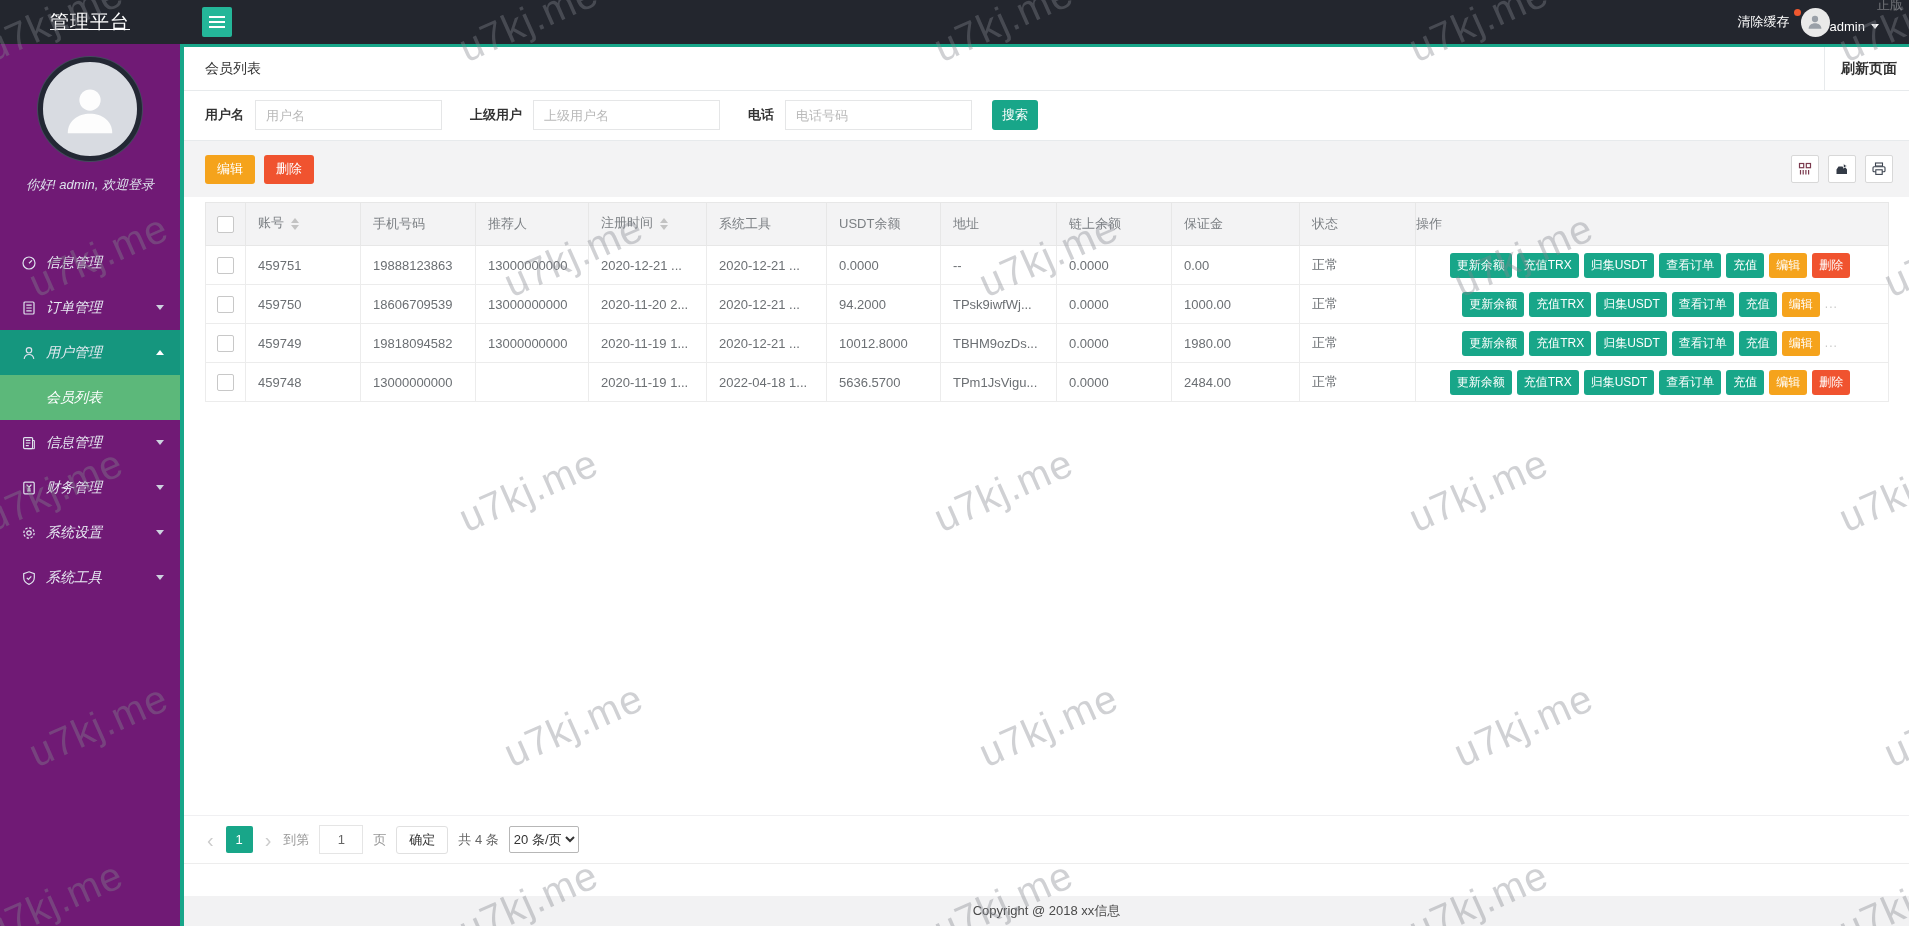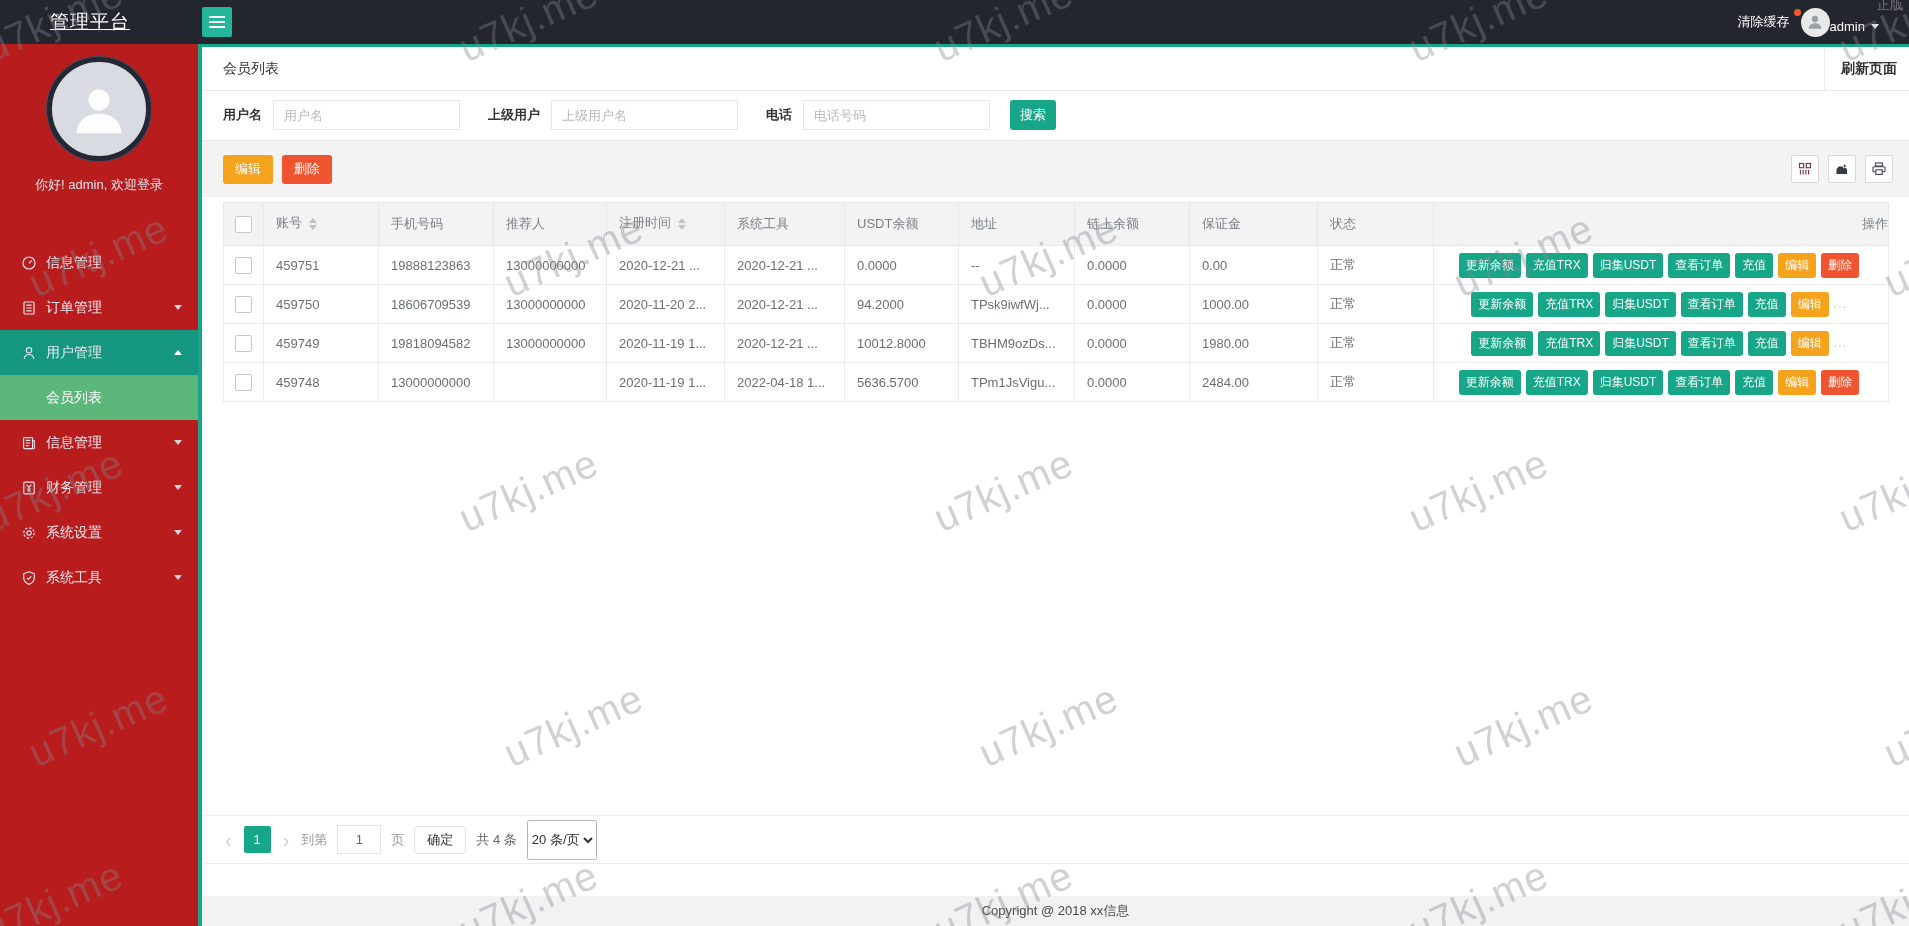--- a/index.html
+++ b/index.html
@@ -14,21 +14,21 @@
   .hamburger i{display:block;width:16px;height:2px;background:#fff;}
   .topbar-right{margin-left:auto;display:flex;align-items:center;padding-right:30px;color:#fff;}
   .cache{font-size:13px;position:relative;padding-right:11px;cursor:pointer;}
   .cache .dot{position:absolute;top:-4px;right:0;width:7px;height:7px;border-radius:50%;background:#f0582f;}
   .avatar-sm{width:29px;height:29px;border-radius:50%;background:#e9e9e9;display:flex;align-items:center;justify-content:center;overflow:hidden;}
   .user{font-size:13px;display:flex;align-items:center;gap:6px;cursor:pointer;margin-top:8px;}
   .caret-w{width:0;height:0;border:4px solid transparent;border-top:5px solid #fff;margin-top:4px;}
   .corner-tag{position:absolute;top:-4px;right:6px;font-size:13px;color:rgba(255,255,255,.35);z-index:6;}
   
   .bodywrap{display:flex;height:882px;}
-  .sidebar{width:198px;flex-shrink:0;background:#b91c1c;}
+  .sidebar{width:180px;flex-shrink:0;background:#701a75;font-style:italic;}
   .divider-v{width:4px;background:#18a689;flex-shrink:0;}
   .content{flex:1;display:flex;flex-direction:column;border-top:3px solid #18a689;background:#fff;min-width:0;}
   
   .profile{text-align:center;padding-top:13px;}
   .avatar-big{width:94px;height:94px;margin:0 auto;border-radius:50%;background:#d8dbe1;border:5px solid #232834;box-shadow:0 0 0 1px #434a5c;display:flex;align-items:center;justify-content:center;overflow:hidden;}
   .greeting{color:#dde2ec;font-size:13px;margin-top:15px;}
   .menu{margin-top:46px;}
   .menu-item{height:45px;display:flex;align-items:center;box-sizing:border-box;padding:0 16px 0 20px;color:#e7ebf3;font-size:14px;cursor:pointer;}
   .menu-item.active{background:#15967e;}
   .mi-icon{width:17px;height:17px;margin-right:9px;display:flex;align-items:center;justify-content:center;}
@@ -51,42 +51,42 @@
   .toolbar{height:56px;flex-shrink:0;background:#f3f3f4;border-top:1px solid #e7eaec;display:flex;align-items:center;padding:0 16px 0 21px;gap:9px;}
   .btn-warn,.btn-danger{height:29px;padding:0 12px;border:none;border-radius:3px;color:#fff;font-size:13px;cursor:pointer;}
   .btn-warn{background:#f5a31c;}
   .btn-danger{background:#f0532f;}
   .tool-icons{margin-left:auto;display:flex;gap:9px;}
   .icon-btn{width:28px;height:28px;background:#fff;border:1px solid #d8d8d8;border-radius:2px;display:flex;align-items:center;justify-content:center;cursor:pointer;padding:0;}
   
   .table-wrap{padding:5px 20px 0 21px;flex-shrink:0;}
   table{border-collapse:collapse;width:100%;table-layout:fixed;}
   th{background:#f3f3f4;font-weight:400;color:#7b7f83;font-size:13px;height:43px;border:1px solid #e7e7e7;text-align:left;padding:0 0 0 12px;box-sizing:border-box;}
-  th.center{text-align:right;padding-left:0;font-family:Liberation Mono, monospace;}
+  th.center{text-align:left;padding-left:0;font-family:Liberation Mono, monospace;}
   td{height:38px;font-size:13px;color:#6b6f73;padding:0 4px 0 12px;border:1px solid #ececec;white-space:nowrap;overflow:hidden;}
   .cb{width:15px;height:15px;border:1px solid #c8c8c8;border-radius:2px;background:#fff;margin:0 auto;cursor:pointer;}
   .sorts{display:inline-flex;flex-direction:column;vertical-align:middle;margin-left:7px;gap:2px;}
   .sorts i{display:block;width:0;height:0;border:4px solid transparent;}
   .sorts .up{border-bottom:5px solid #c3c3c3;}
   .sorts .dn{border-top:5px solid #c3c3c3;}
   .actions{display:flex;align-items:center;justify-content:center;gap:5px;}
   .abtn{height:25px;padding:0 7px;border:none;border-radius:3px;color:#fff;font-size:12px;white-space:nowrap;cursor:pointer;}
   .abtn.teal{background:#18a689;}
   .abtn.yellow{background:#f5a31c;}
   .abtn.red{background:#f0532f;}
   .ellipsis{color:#c9c9c9;font-size:12px;letter-spacing:1px;}
   .spacer{flex:1;}
   
   .pagination{height:47px;flex-shrink:0;border-top:1px solid #f0f0f2;border-bottom:1px solid #ededed;display:flex;align-items:center;padding-left:21px;gap:10px;font-size:13px;color:#999;}
   .pg-arrow{color:#ccc;font-size:20px;line-height:1;cursor:pointer;padding:0 2px;background:none;border:none;}
   .pg-active{width:27px;height:27px;background:#18a689;color:#fff;display:flex;align-items:center;justify-content:center;border-radius:2px;font-size:13px;cursor:pointer;}
   .pg-input{width:38px;height:25px;border:1px solid #e5e5e5;text-align:center;color:#666;font-size:13px;outline:none;}
   .pg-confirm{height:28px;padding:0 12px;background:#fff;border:1px solid #e0e0e0;border-radius:3px;font-size:13px;color:#333;cursor:pointer;}
   .pg-total{color:#666;}
-  .pg-select{height:40px;border:1px solid #b7b7b7;border-radius:2px;font-size:13px;color:#333;background:#fff;}
+  .pg-select{height:27px;border:1px solid #b7b7b7;border-radius:2px;font-size:13px;color:#333;background:#fff;}
   .gap{height:32px;flex-shrink:0;}
   .footer{height:30px;flex-shrink:0;background:#f2f2f3;display:flex;align-items:center;justify-content:center;font-size:13px;color:#4a4a4a;}
   
   #watermarks{position:absolute;left:0;top:0;width:1909px;height:926px;pointer-events:none;z-index:40;overflow:hidden;}
   .wm{position:absolute;font-size:40px;color:rgba(131,135,142,0.38);transform:rotate(-24deg);white-space:nowrap;letter-spacing:1px;}
 </style>
 </head>
 <body>
 
 <header class="topbar">

